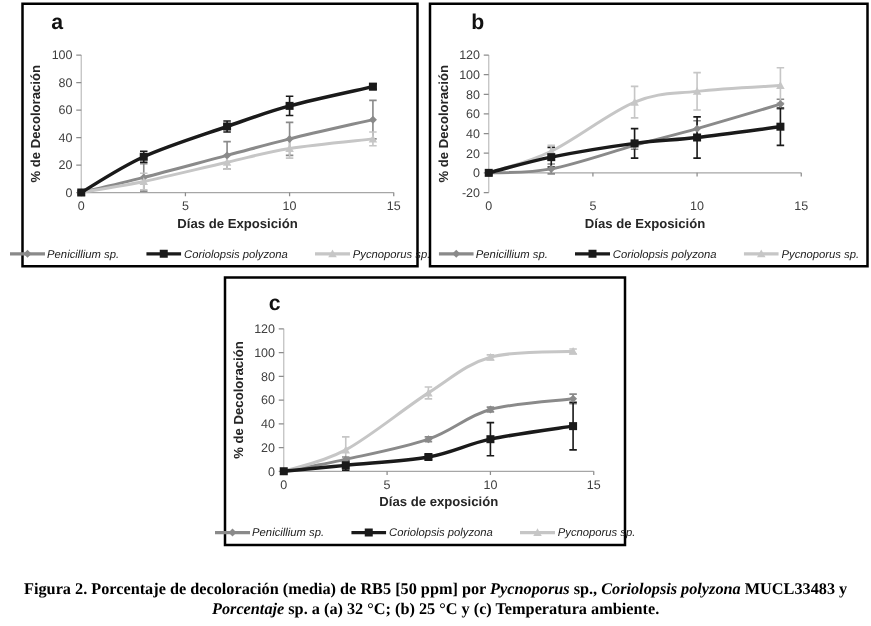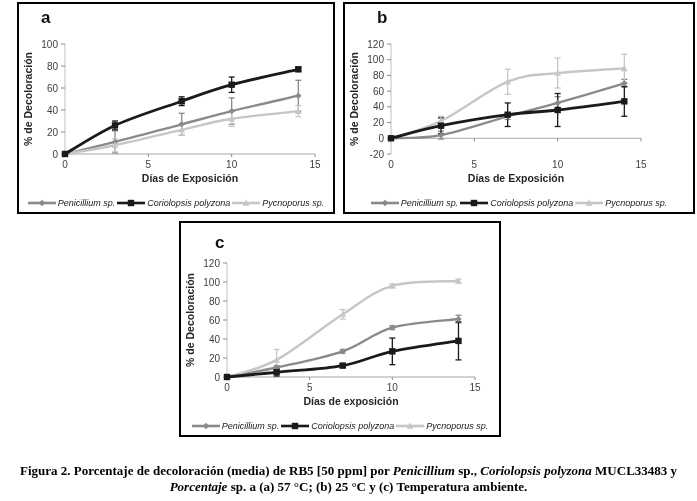--- a/index.html
+++ b/index.html
@@ -7,21 +7,21 @@
   .panel{position:absolute;border:2px solid #000;background:#fff;box-sizing:border-box;}
   .panel-a{left:17px;top:2px;width:318px;height:212px;}
   .panel-b{left:343px;top:2px;width:352px;height:212px;}
   .panel-c{left:179px;top:221px;width:322px;height:216px;}
   .chart-host{position:absolute;left:0;top:0;right:0;bottom:0;}
   .chart-host svg{display:block;}
   .panel-letter{position:absolute;font-weight:bold;font-size:17px;color:#111;z-index:3;}
   .letter-a{left:22px;top:4px;}
   .letter-b{left:32px;top:4px;}
   .letter-c{left:34px;top:10px;}
-  .legend{position:absolute;left:0;right:0;bottom:4px;display:flex;justify-content:center;align-items:center;font-size:9px;font-style:italic;color:#1a1a1a;white-space:nowrap;z-index:3;}
+  .legend{position:absolute;left:0;right:0;bottom:4px;display:flex;justify-content:center;align-items:center;font-size:9px;font-style:italic;color:#1a1a1a;white-space:nowrap;z-index:3;gap:20px;}
   .legend-entry{display:inline-flex;align-items:center;margin:0 1px;}
   .legend-entry svg{margin-right:2px;flex:0 0 auto;}
   .caption{position:absolute;left:0;top:463px;width:697px;text-align:center;font-family:"Liberation Serif",serif;font-weight:bold;font-size:13px;line-height:1.2;color:#000;}
   .caption .it{font-style:italic;}
   svg text{font-family:"Liberation Sans",sans-serif;}
 </style>
 </head>
 <body>
 
 <div class="page">
@@ -412,15 +412,15 @@
         <span class="legend-entry">
           <svg width="28" height="10">
             <line x1="0" y1="5" x2="28" y2="5" stroke="#c6c6c6" stroke-width="2.6"></line>
             <path d="M14 1.6L17.4 7.8L10.6 7.8Z" fill="#c6c6c6"></path>
           </svg>
           <span class="legend-label">Pycnoporus sp.</span>
         </span>
       </div>
   </section>
 
-  <div class="caption" id="caption"><span class="">Figura 2. Porcentaje de decoloración (media) de RB5 [50 ppm] por </span><span class="it">Penicillium</span><span class=""> sp., </span><span class="it">Coriolopsis polyzona</span><span class=""> MUCL33483 y </span><span class="it">Porcentaje</span><span class=""> sp. a (a) 57 °C; (b) 25 °C y (c) Temperatura ambiente.</span></div>
+  <div class="caption" id="caption"><span class="">Figura 2. Porcentaje de decoloración (media) de RB5 [50 ppm] por </span><span class="it">Pycnoporus</span><span class=""> sp., </span><span class="it">Coriolopsis polyzona</span><span class=""> MUCL33483 y </span><span class="it">Porcentaje</span><span class=""> sp. a (a) 32 °C; (b) 25 °C y (c) Temperatura ambiente.</span></div>
 
 </div>
 
 </body></html>

